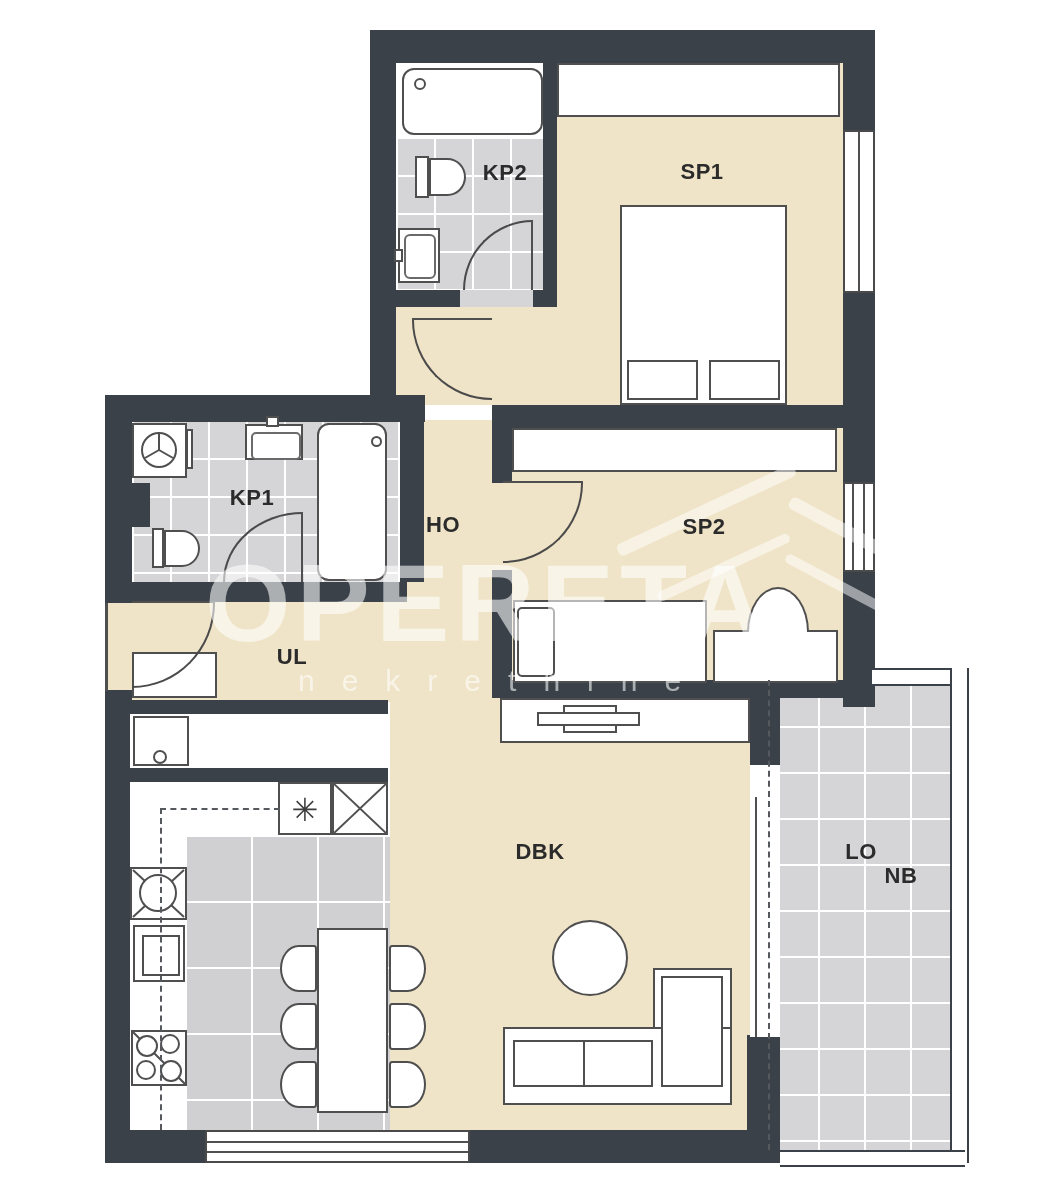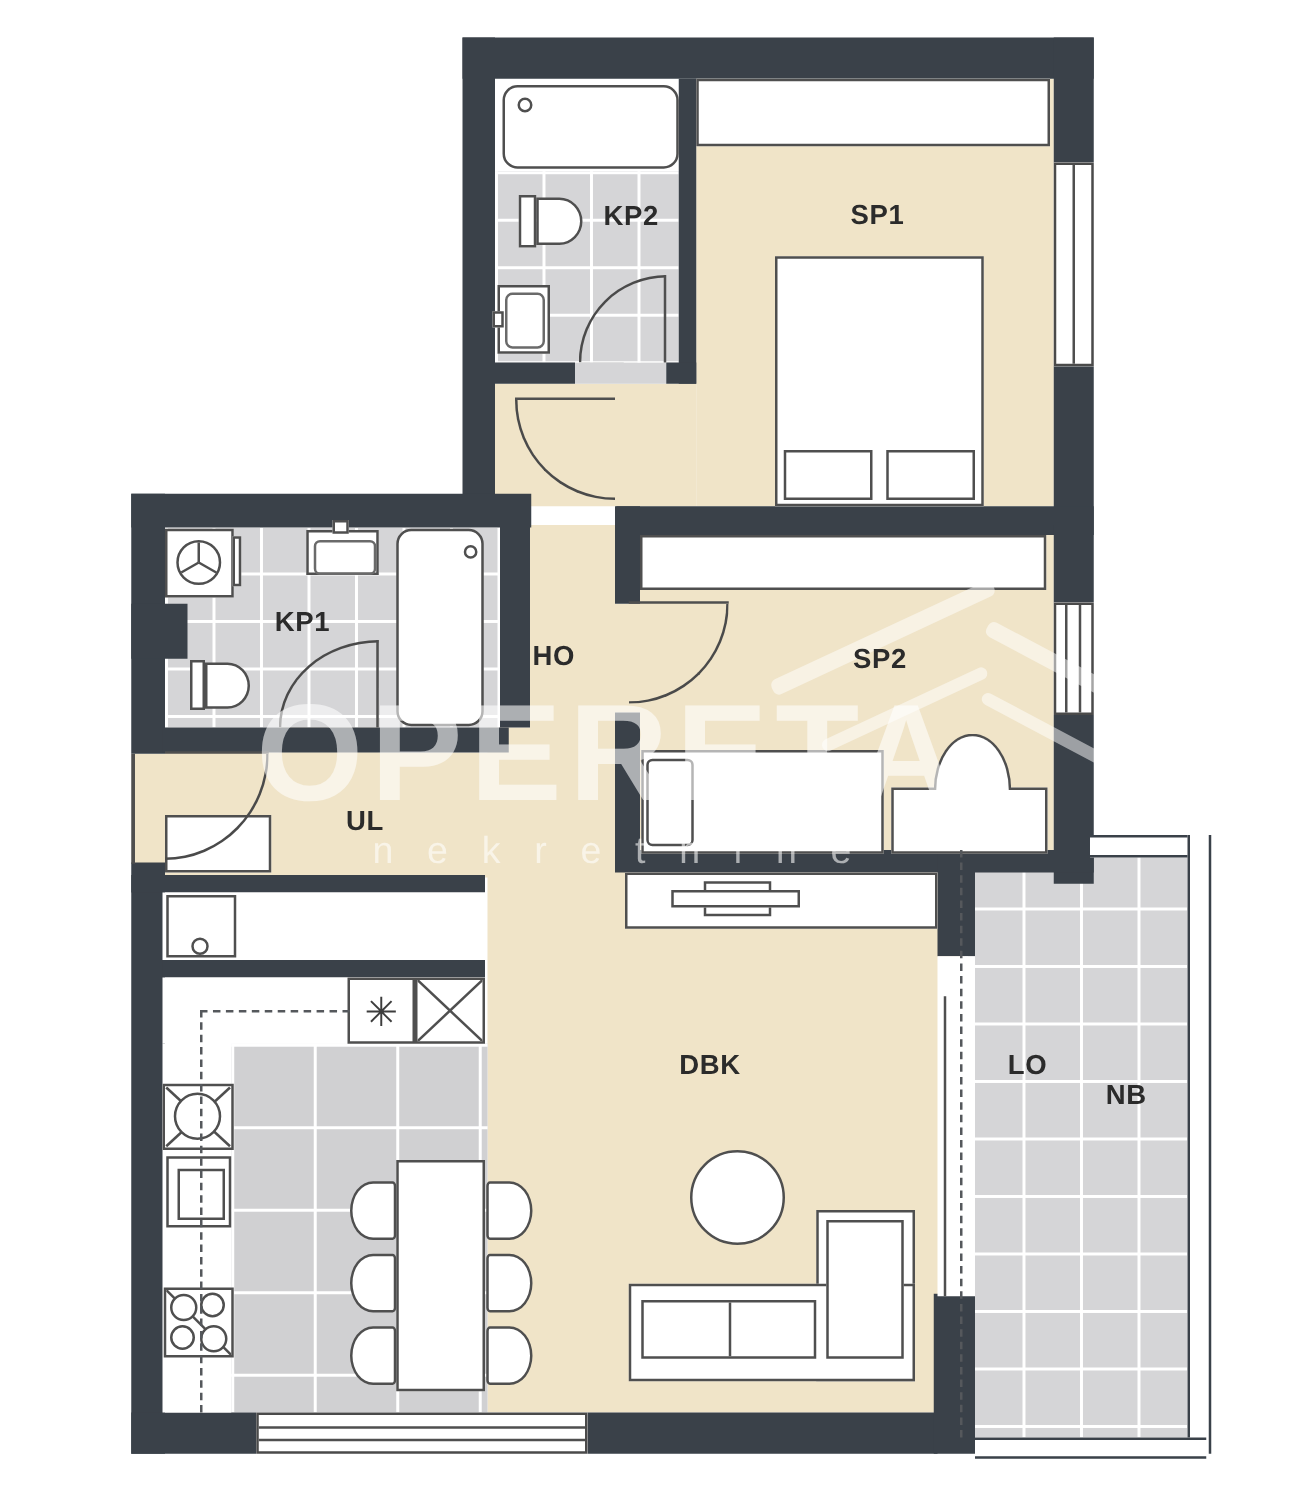--- a/index.html
+++ b/index.html
@@ -204,26 +204,26 @@
       <circle cx="37" cy="12" r="9" fill="#ffffff" stroke="#4f4f4f" stroke-width="2"></circle>
       <circle cx="13" cy="38" r="9" fill="#ffffff" stroke="#4f4f4f" stroke-width="2"></circle>
       <circle cx="38" cy="39" r="10" fill="#ffffff" stroke="#4f4f4f" stroke-width="2"></circle>
     </svg>
   </div>
   <div class="dash-h" style="left:160px;top:808px;width:120px"></div>
   <div class="dash-v" style="left:160px;top:808px;height:322px"></div>
 
   <div class="lbl" style="left:505px;top:173px">KP2</div>
   <div class="lbl" style="left:702px;top:172px">SP1</div>
-  <div class="lbl" style="left:242px;top:498px">KP1</div>
+  <div class="lbl" style="left:252px;top:498px">KP1</div>
   <div class="lbl" style="left:443px;top:525px">HO</div>
   <div class="lbl" style="left:704px;top:527px">SP2</div>
   <div class="lbl" style="left:292px;top:657px">UL</div>
-  <div class="lbl" style="left:568px;top:852px">DBK</div>
-  <div class="lbl" style="left:822px;top:852px">LO</div>
+  <div class="lbl" style="left:540px;top:852px">DBK</div>
+  <div class="lbl" style="left:861px;top:852px">LO</div>
   <div class="lbl" style="left:901px;top:876px">NB</div>
 
   <div class="wm wm-brand" style="left:205px;top:548px">OPERETA</div>
   <div class="wm wm-sub" style="left:298px;top:666px">nekretnine</div>
   <div class="roof" style="left:618px;top:545px;width:195px;height:13px;transform:rotate(-25deg);transform-origin:left center"></div>
   <div class="roof" style="left:790px;top:495px;width:205px;height:13px;transform:rotate(28deg);transform-origin:left center"></div>
   <div class="roof" style="left:658px;top:593px;width:145px;height:10px;transform:rotate(-25deg);transform-origin:left center"></div>
   <div class="roof" style="left:786px;top:552px;width:150px;height:10px;transform:rotate(28deg);transform-origin:left center"></div>
 
 </div>

